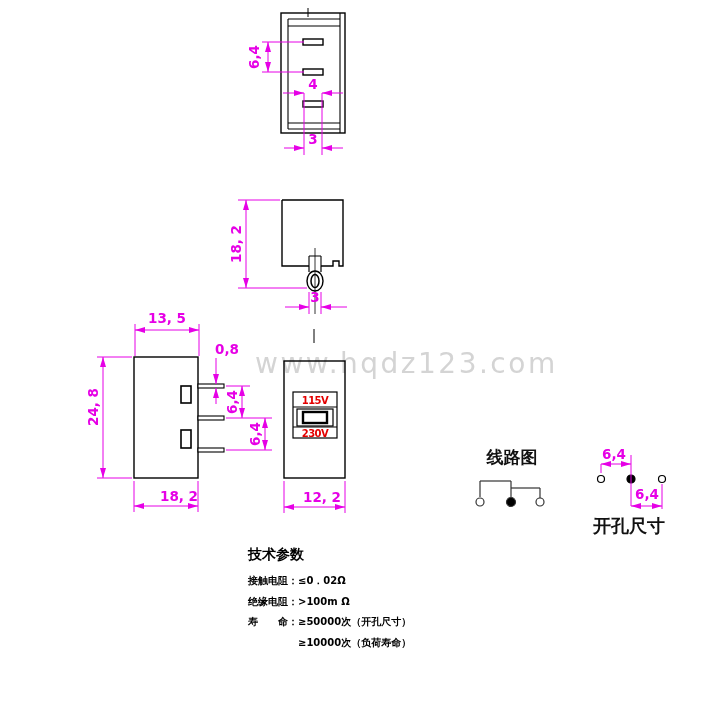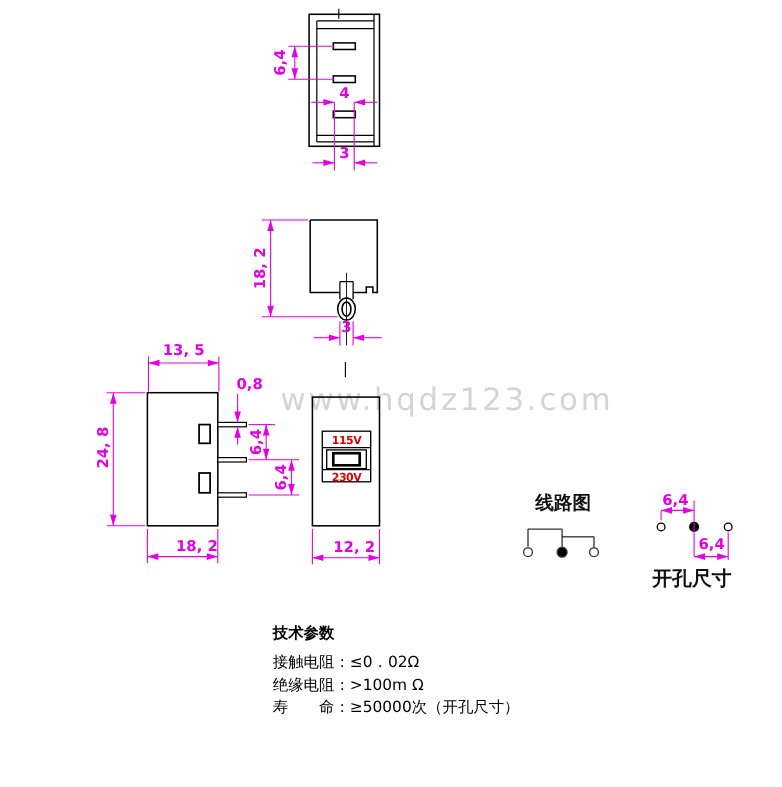--- a/index.html
+++ b/index.html
@@ -4,23 +4,23 @@
 <style>
   html,body{margin:0;padding:0;background:#fff;}
   #stage{position:relative;width:711px;height:715px;background:#ffffff;overflow:hidden;
          font-family:"DejaVu Sans","Liberation Sans",sans-serif;}
   svg{position:absolute;left:0;top:0;}
   .dimtxt{font-size:13.5px;font-weight:bold;fill:#e600e6;font-family:"DejaVu Sans",sans-serif;}
   .cntxt{font-weight:bold;fill:#111;font-family:"Liberation Sans",sans-serif;}
   .vtxt{font-size:10px;font-weight:bold;fill:#e30000;letter-spacing:-0.5px;}
   #watermark{position:absolute;left:255px;top:347px;font-size:28px;letter-spacing:2.5px;
              color:#d4d4d4;font-weight:normal;}
-  #specs{position:absolute;left:248px;top:567px;color:#000;}
+  #specs{position:absolute;left:248px;top:546px;color:#000;}
   #specs .t{font-size:14px;font-weight:bold;margin-bottom:7px;}
-  #specs .r{font-size:14px;font-weight:normal;line-height:20.5px;white-space:pre;}
+  #specs .r{font-size:10px;font-weight:bold;line-height:20.5px;white-space:pre;}
 </style>
 </head>
 <body>
 
 <div id="stage">
 
   <div id="watermark">www.hqdz123.com</div>
 
   <svg width="711" height="715" viewBox="0 0 711 715">
     <defs>
@@ -156,15 +156,16 @@
     <text class="dimtxt" x="614" y="459" text-anchor="middle">6,4</text>
     <text class="dimtxt" x="647" y="499" text-anchor="middle">6,4</text>
     <text class="cntxt" x="629" y="532" font-size="18" text-anchor="middle">开孔尺寸</text>
   </svg>
 
   <div id="specs">
     <div class="t">技术参数</div>
     <div class="r">接触电阻：≤0．02Ω</div>
     <div class="r">绝缘电阻：&gt;100m Ω</div>
     <div class="r">寿　　命：≥50000次（开孔尺寸）</div>
+    <div class="r">　　　　　≥10000次（负荷寿命）</div>
   </div>
 
 </div>
 
 </body></html>

